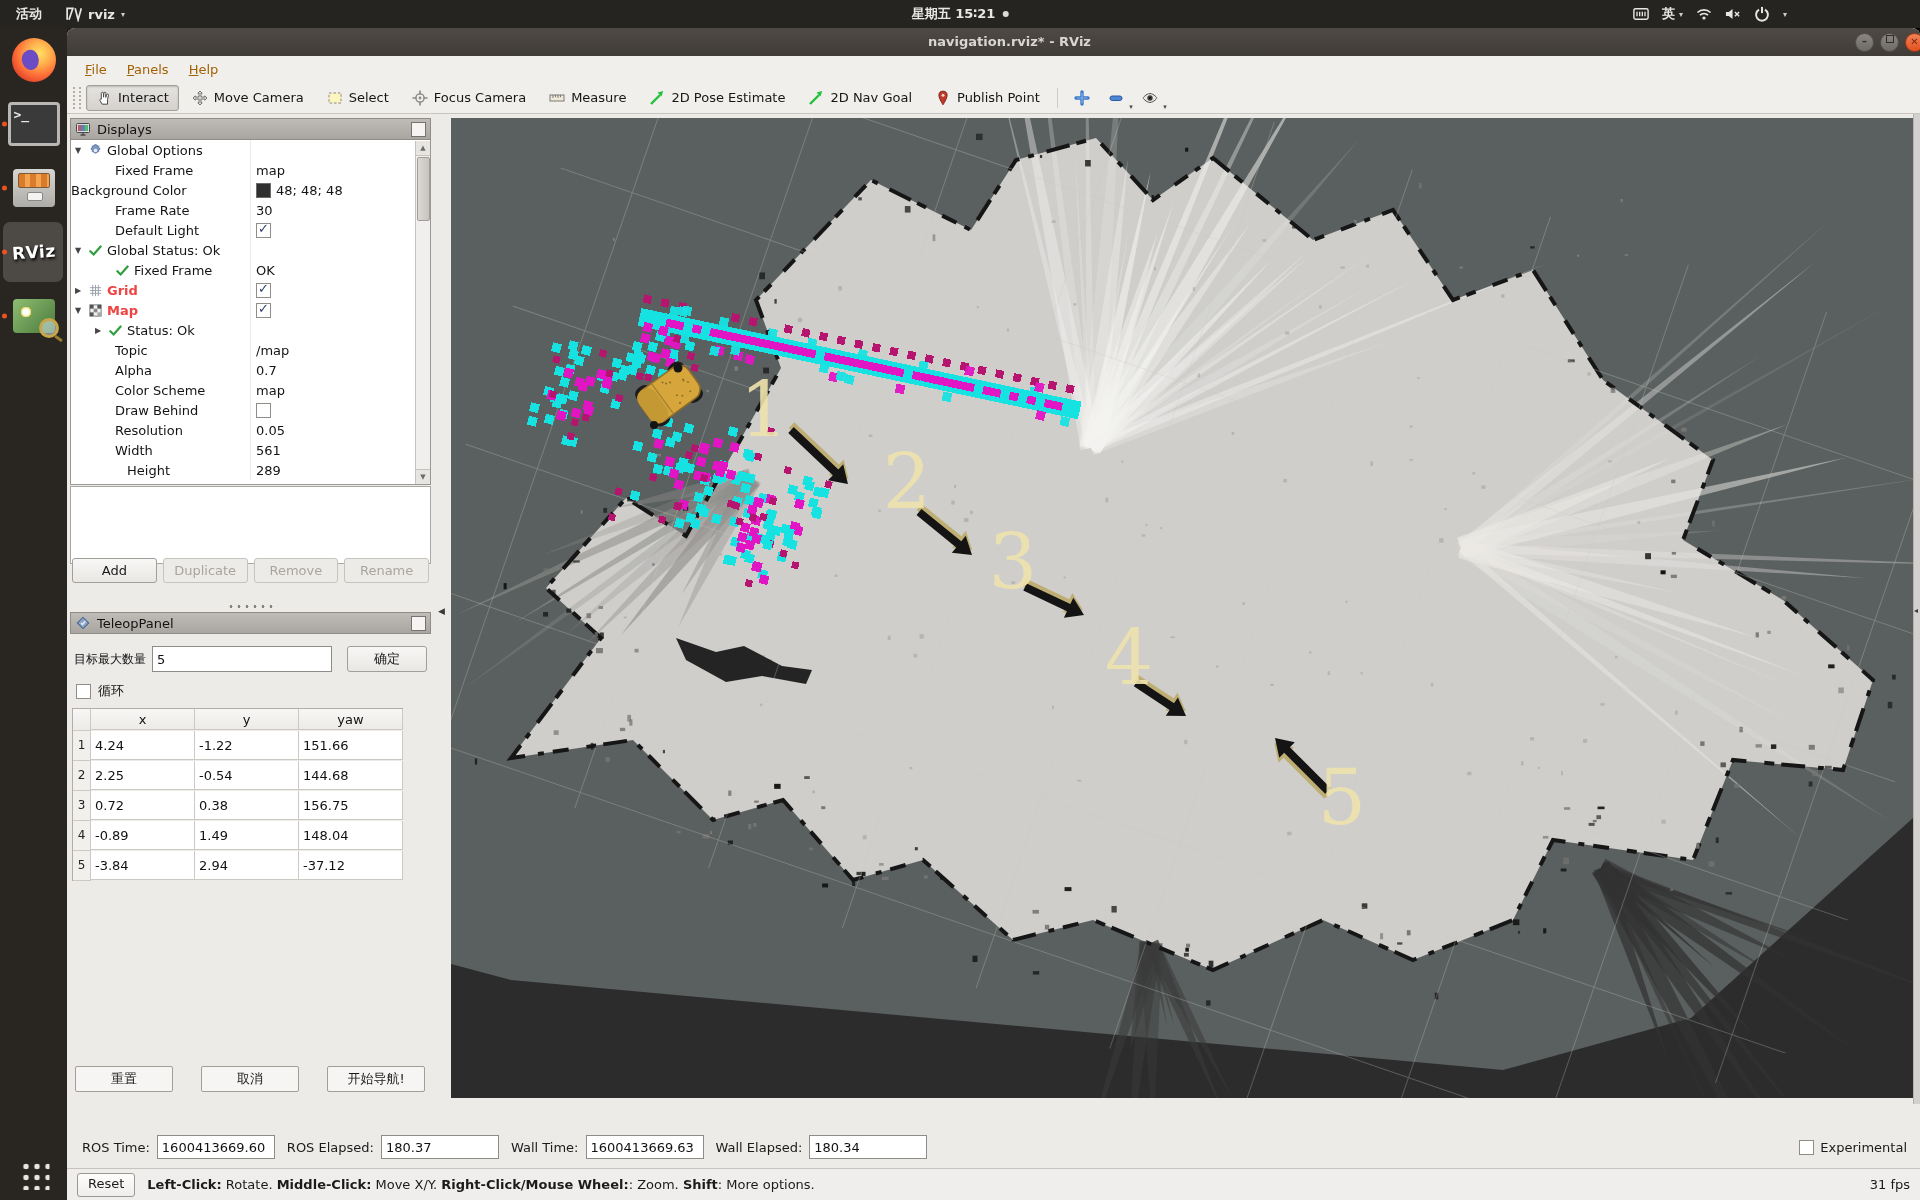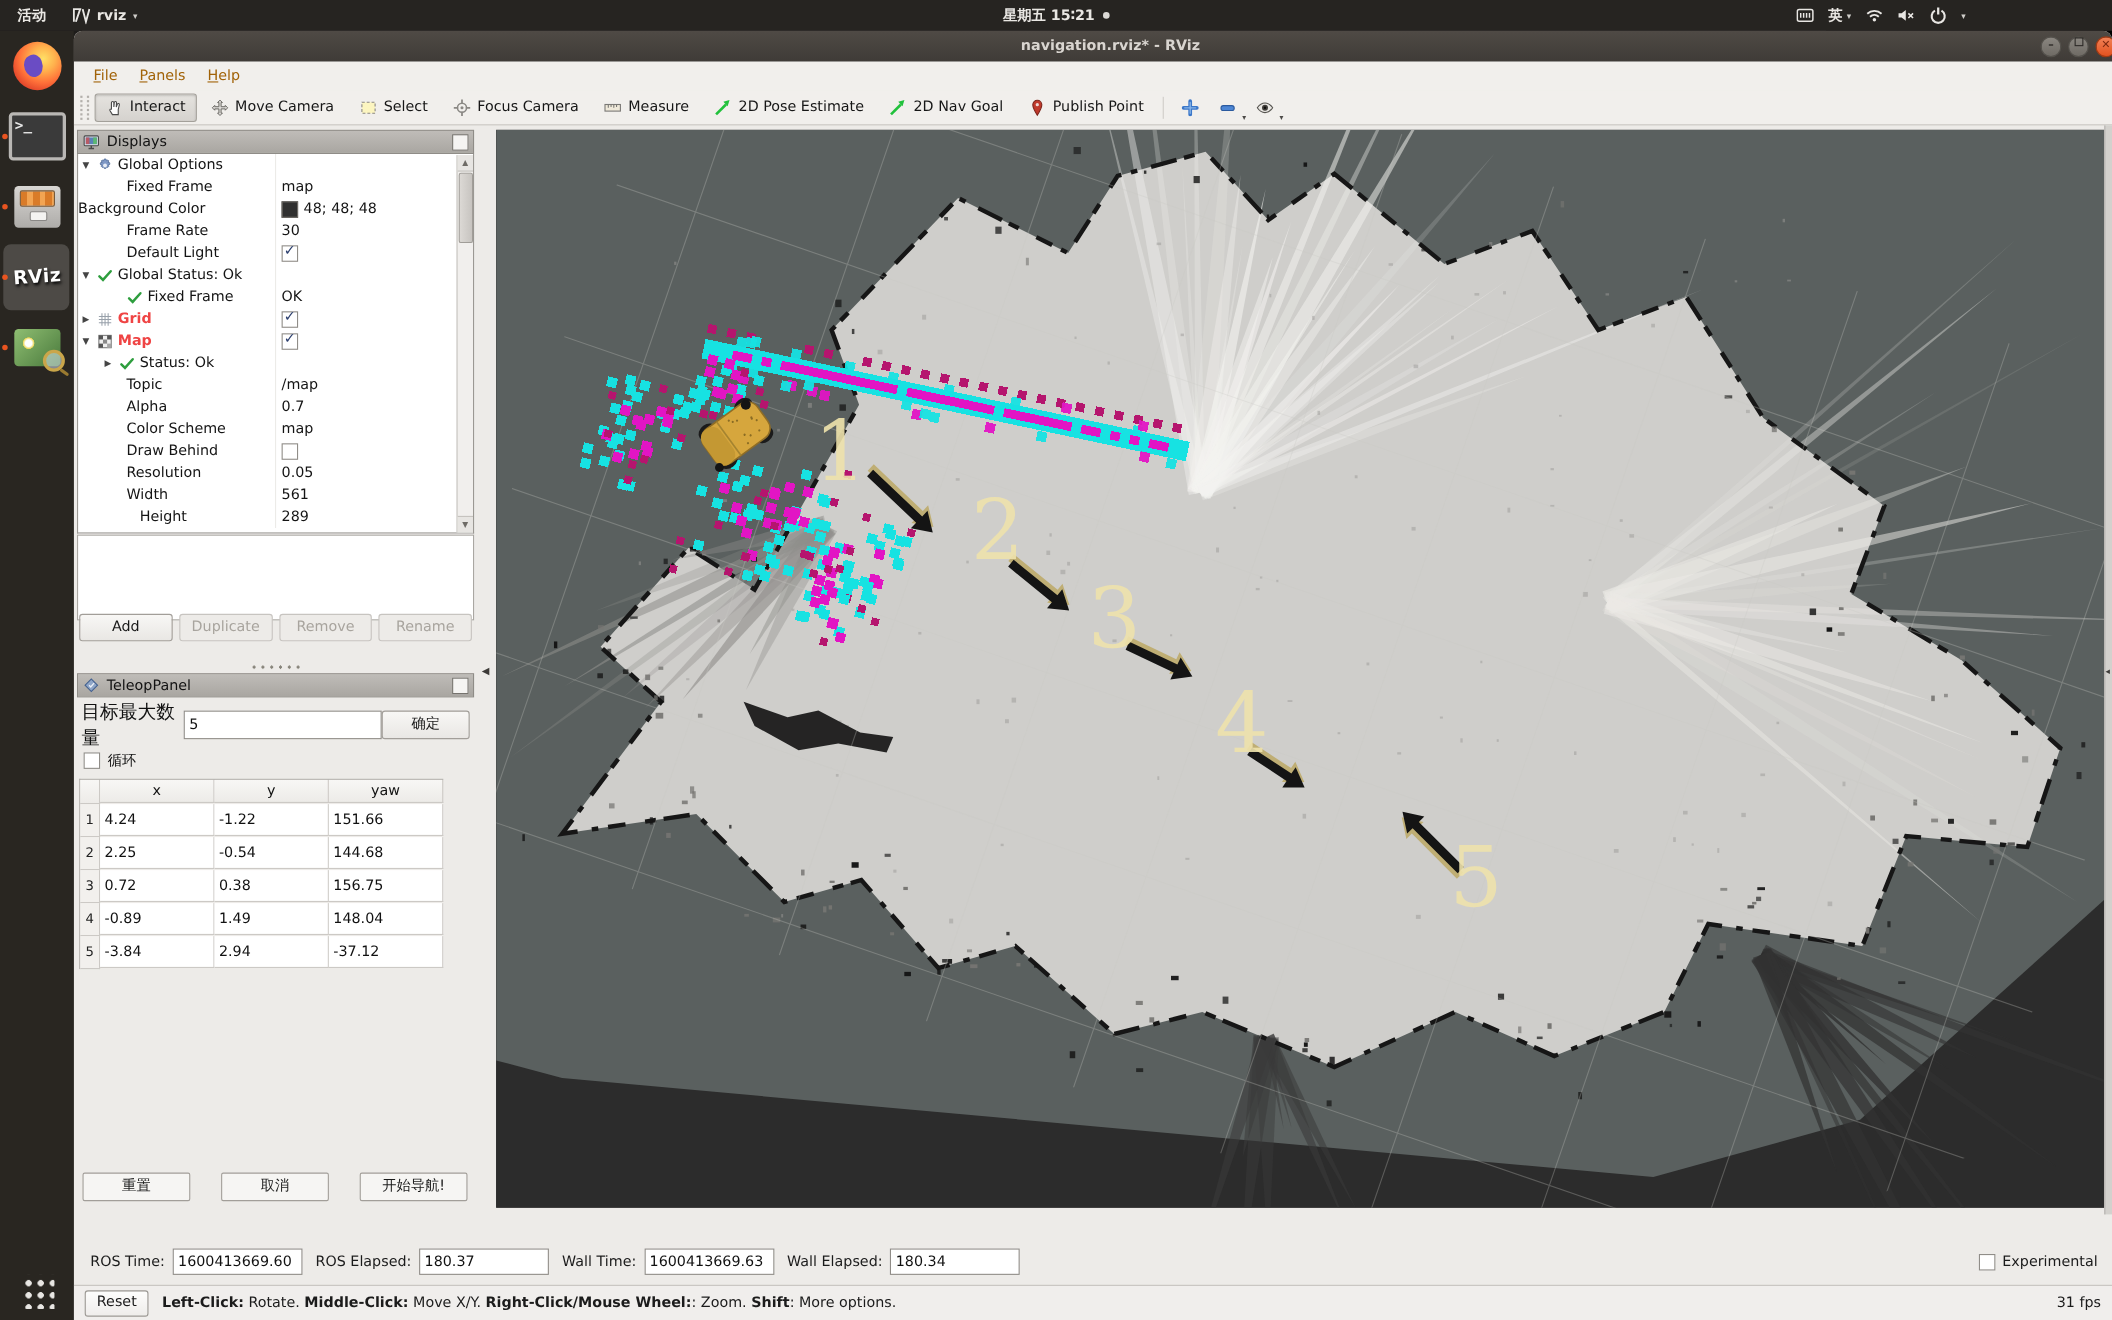--- a/index.html
+++ b/index.html
@@ -101,21 +101,21 @@
   #displays-help{position:absolute;left:0;top:368px;width:100%;height:78px;background:#fff;border:1px solid #aaa7a2;box-sizing:border-box;}
   #displays-buttons{position:absolute;left:2px;top:440px;width:357px;display:flex;gap:6px;}
   .panel-btn{flex:1;height:25px;line-height:23px;text-align:center;background:linear-gradient(#f8f7f5,#e9e7e4);
     border:1px solid #a29e99;border-radius:3px;font-size:13px;color:#1a1a1a;box-sizing:border-box;}
   .panel-btn.disabled{color:#a8a49e;border-color:#c7c4c0;background:#edebe8;}
   .splitter-dots{position:absolute;left:50%;top:485px;transform:translateX(-50%);width:48px;height:7px;
     background:radial-gradient(circle,#868379 1.3px,transparent 1.6px);background-size:8px 7px;}
 
   #teleop-header{top:494px;}
   #teleop-goal-row{position:absolute;left:4px;top:528px;width:353px;height:26px;display:flex;align-items:center;}
-  .goal-label{font-size:17px;color:#111;}
+  .goal-label{font-size:12px;color:#111;}
   #goal-input{width:170px;height:24px;margin-left:6px;border:1px solid #8f8c87;font-size:13px;padding:0 4px;
     font-family:inherit;box-sizing:content-box;background:#fff;color:#111;}
   #confirm-btn{margin-left:auto;width:80px;height:26px;line-height:24px;flex:none;}
   #teleop-loop-row{position:absolute;left:6px;top:564px;display:flex;align-items:center;gap:7px;font-size:13px;color:#111;}
   #waypoint-table{position:absolute;left:2px;top:590px;border-left:1px solid #b1aeaa;border-top:1px solid #b1aeaa;}
   .wt-row{display:flex;}
   .wt-idx{width:17px;background:#f2f0ed;border-right:1px solid #ccc9c5;border-bottom:1px solid #ccc9c5;
     font-size:12px;text-align:center;color:#222;}
   .wt-cell{width:104px;background:#fff;border-right:1px solid #ccc9c5;border-bottom:1px solid #ccc9c5;
     font-size:13px;color:#111;padding-left:4px;box-sizing:border-box;display:flex;align-items:center;}

